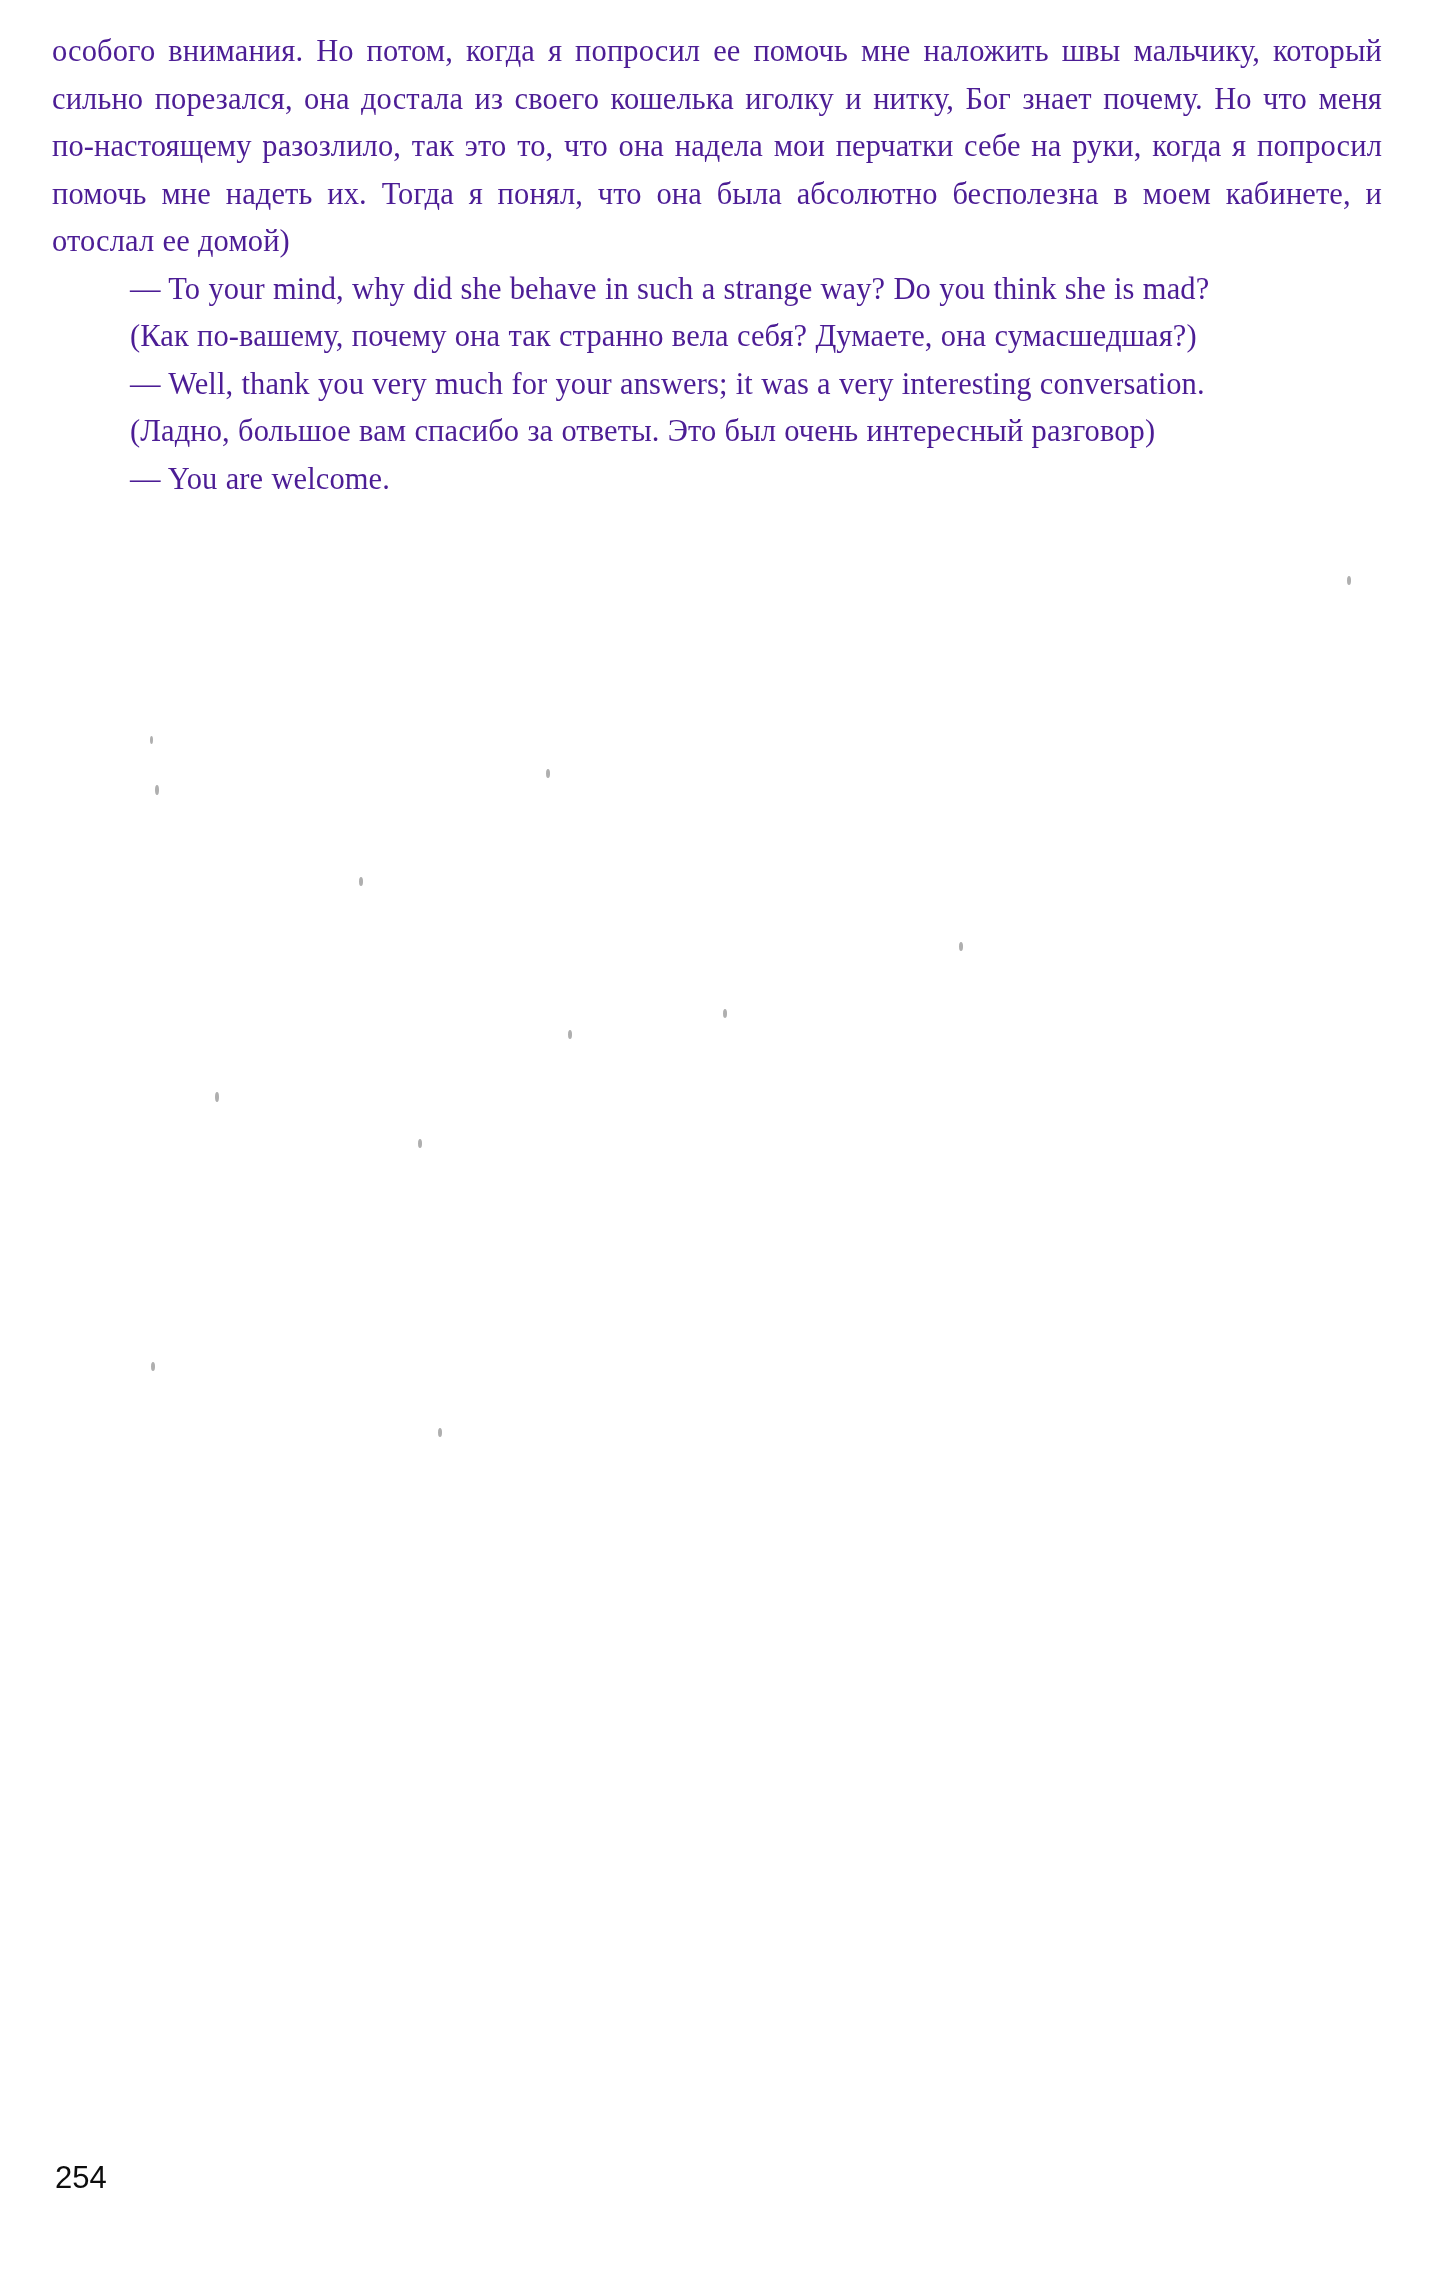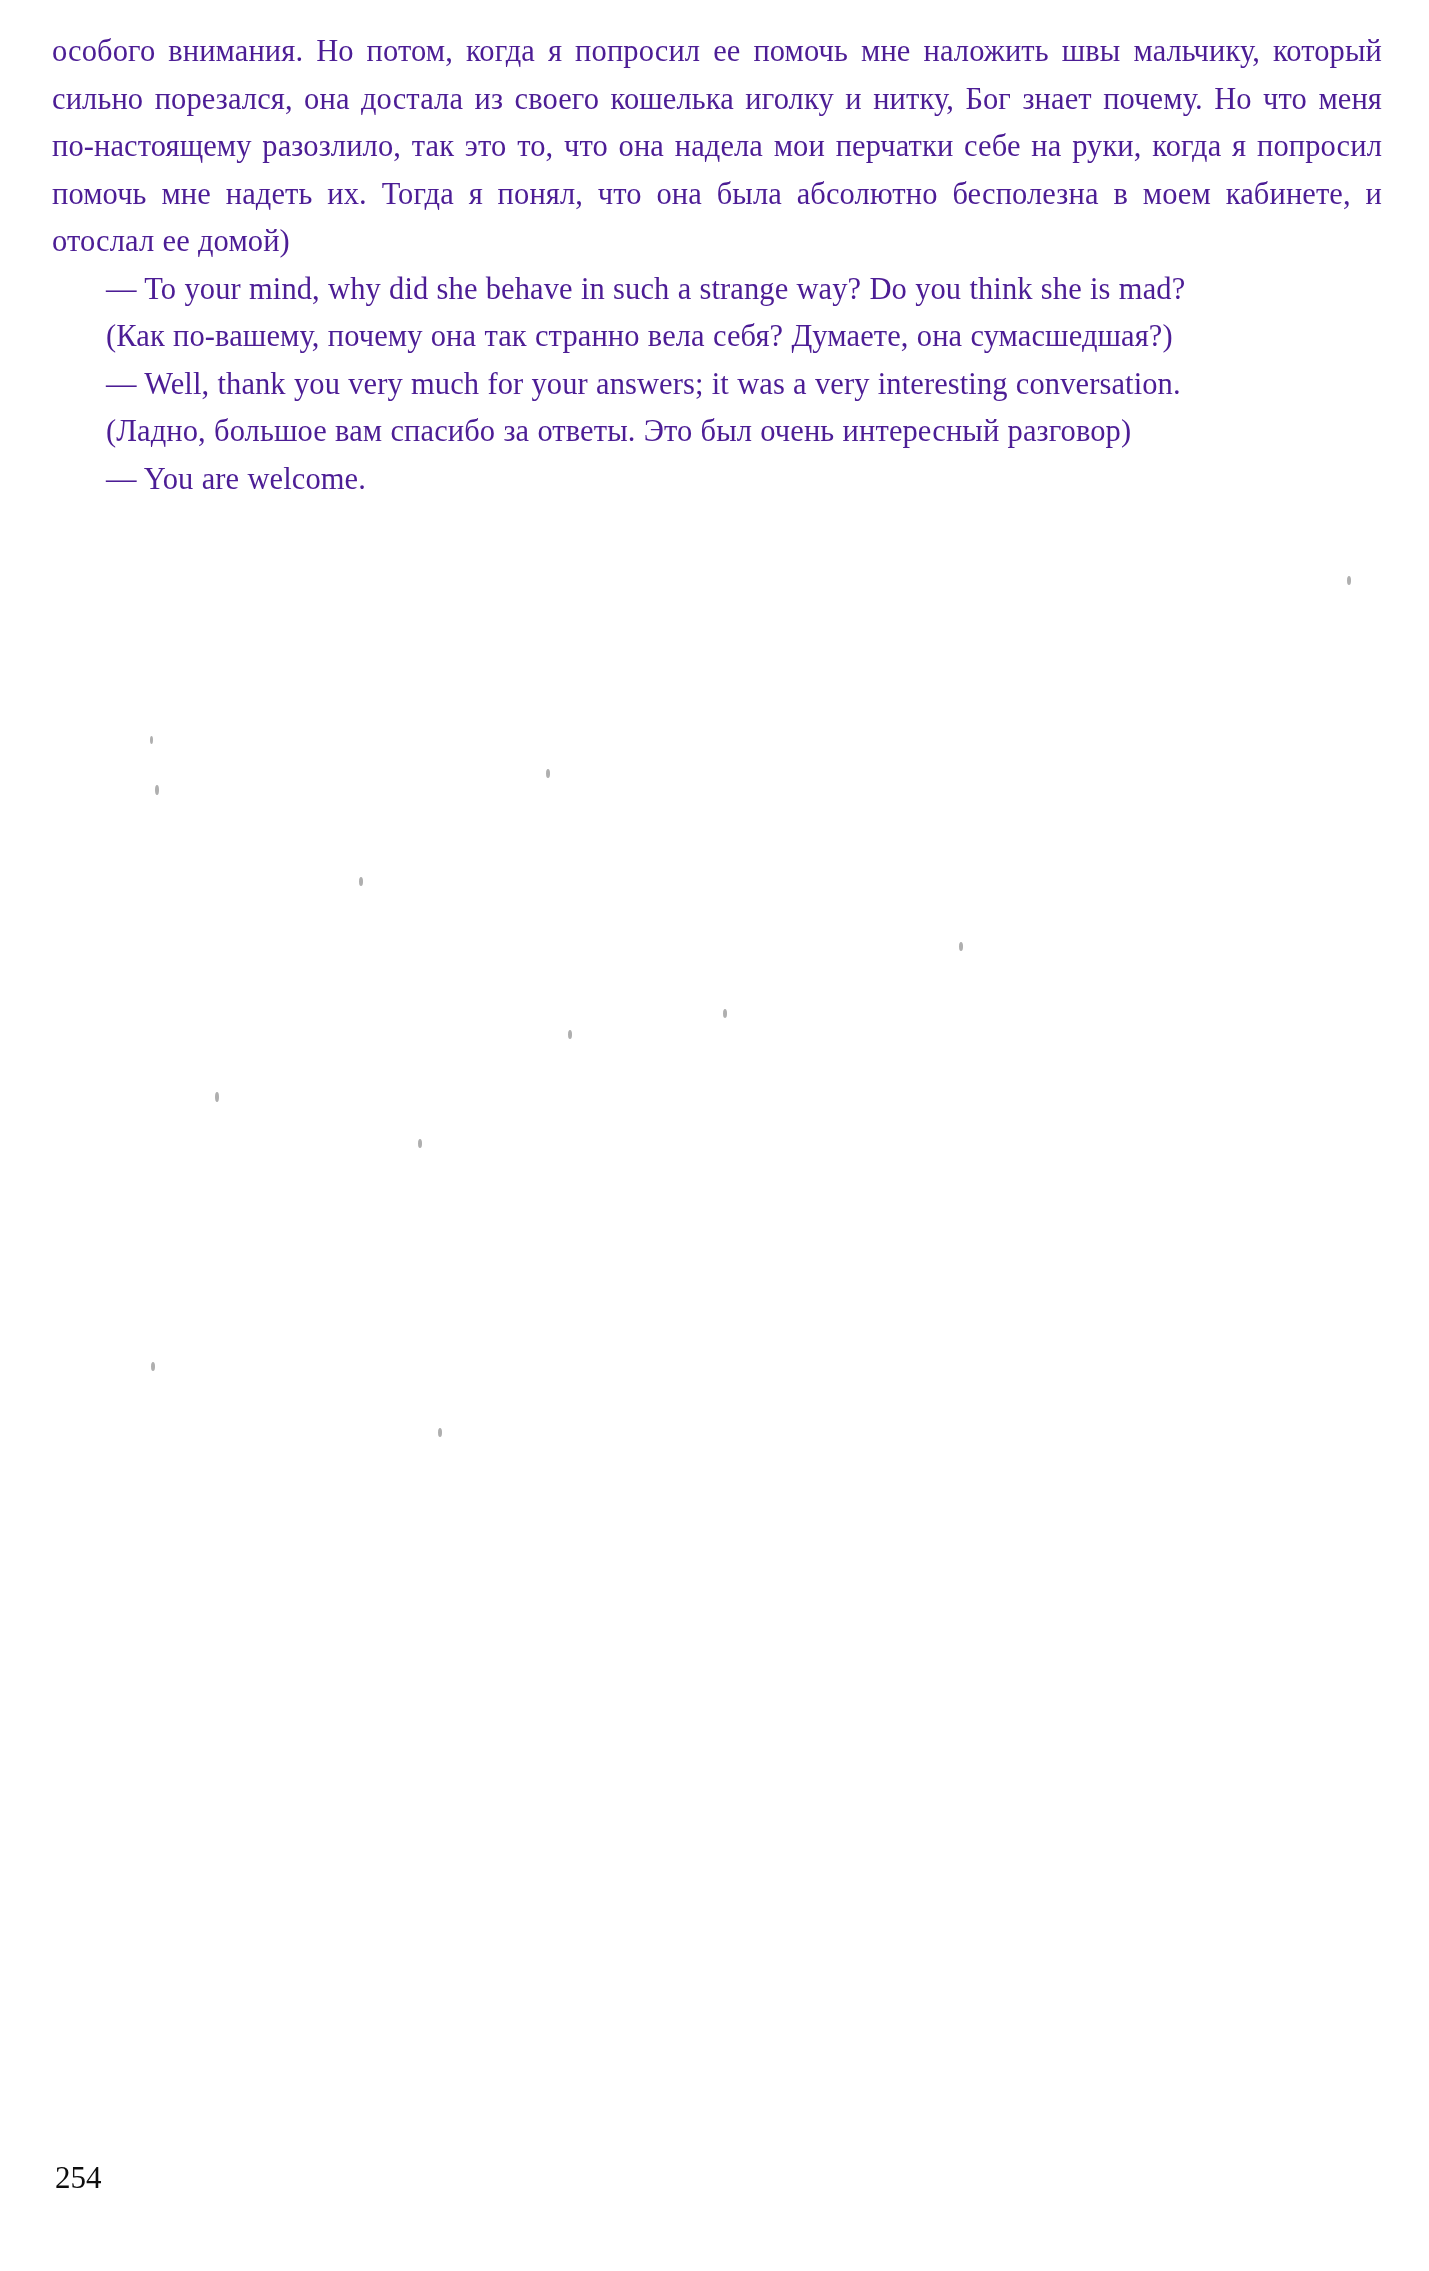--- a/index.html
+++ b/index.html
@@ -33,39 +33,40 @@
     font-size: 30.5px;
     line-height: 47.5px;
     text-align: justify;
     text-justify: inter-word;
     letter-spacing: 0.1px;
     word-spacing: 0.5px;
     color: #4c1d95;
   }
   .para.indent {
     text-indent: 54px;
+    margin-left: 24px;
   }
   .para.hang {
     text-indent: 0;
   }
   
   .speck {
     position: absolute;
     background: #6d6d6d;
     border-radius: 50%;
     opacity: 0.55;
   }
   .page-number {
     position: absolute;
     left: 55px;
     top: 2160px;
     font-size: 31px;
     line-height: 36px;
     color: #0d0d0d;
-    font-family: Liberation Serif, serif;
+    font-family: Liberation Sans, sans-serif;
   }
 </style>
 </head>
 <body>
 
 <div class="page">
 
   <div class="text-block">
     <p class="para hang">особого внимания. Но потом, когда я попросил ее помочь мне наложить швы мальчику, который сильно порезался, она достала из своего кошелька иголку и нитку, Бог знает почему. Но что меня по-настоящему разозлило, так это то, что она надела мои перчатки себе на руки, когда я попросил помочь мне надеть их. Тогда я понял, что она была абсолютно бесполезна в моем кабинете, и отослал ее домой)</p>
     <p class="para indent">— To your mind, why did she behave in such a strange way? Do you think she is mad?</p>

